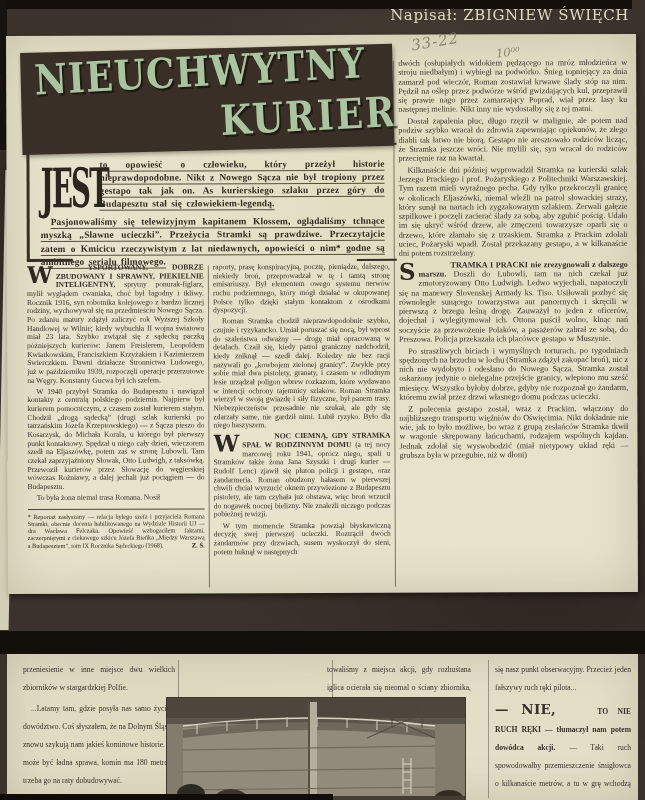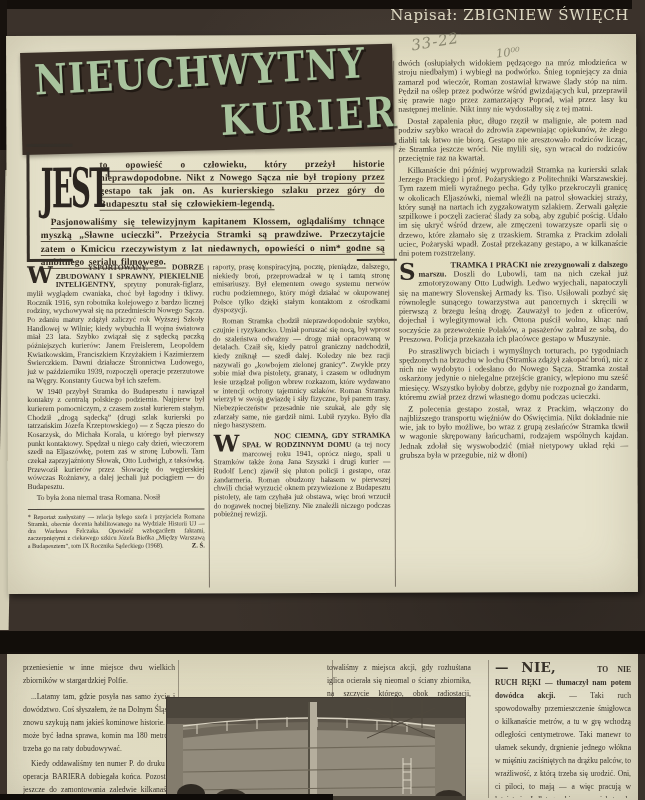--- a/index.html
+++ b/index.html
@@ -88,21 +88,21 @@
 
   
   .page-bottom {
     position:absolute; left:7px; top:652px; width:631px; height:148px;
     background:
       radial-gradient(ellipse 400px 200px at 30% 40%, rgba(210,200,150,0.2), transparent 70%),
       #e2dec8;
     border-top:2.5px solid #16110d; box-sizing:border-box;
     box-shadow: inset 0 0 40px rgba(120,108,80,0.25);
   }
-  .bcol { position:absolute; font-size:7.6px; line-height:13px; text-align:justify; color:#37312a; overflow:hidden; }
+  .bcol { position:absolute; font-size:7.6px; line-height:18px; text-align:justify; color:#37312a; overflow:hidden; }
   .bcol p { margin:0 0 2.5px 0; }
   .bcol p.ind { text-indent:8px; }
   .bA { left:16px;  top:7px; width:152px; height:137px; }
   .bB { left:178px; top:7px; width:144px; height:40px; }
   .bC { left:320px; top:7px; width:144px; height:40px; }
   .bD { left:488px; top:7px; width:136px; height:137px; }
   .bvr { position:absolute; width:1px; background:rgba(70,62,52,0.45); }
   .bvr1 { left:171px; top:6px; height:138px; }
   .bvr2 { left:325px; top:6px; height:38px; }
   .bvr3 { left:481px; top:6px; height:138px; }
@@ -150,20 +150,21 @@
         <div class="fsig">Z. Ś.</div>
       </div>
     </div>
 
     <div class="vrule vr1"></div>
 
     <div class="col c12 col2">
       <p>raporty, prasę konspiracyjną, pocztę, pieniądze, dalszego, niekiedy broń, przeprowadzał w tę i tamtą stronę emisariuszy. Był elementem owego systemu nerwów ruchu podziemnego, który mógł działać w okupowanej Polsce tylko dzięki stałym kontaktom z ośrodkami dyspozycji.</p>
       <p class="ind">Roman Stramka chodził nieprawdopodobnie szybko, czujnie i ryzykancko. Umiał poruszać się nocą, był wprost do szaleństwa odważny — drogę miał opracowaną w detalach. Czaił się, kiedy patrol graniczny nadchodził, kiedy zniknął — szedł dalej. Koledzy nie bez racji nazywali go „kowbojem zielonej granicy”. Zwykle przy sobie miał dwa pistolety, granaty, i czasem w odludnym lesie urządzał poligon wbrew rozkazom, które wydawano w intencji ochrony tajemnicy szlaków. Roman Stramka wierzył w swoją gwiazdę i siły fizyczne, był panem trasy. Niebezpieczeństw przesadnie nie szukał, ale gdy się zdarzały same, nie gardził nimi. Lubił ryzyko. Było dla niego haszyszem.</p>
       <p><span class="dropcap">W</span><span class="blead">NOC CIEMNĄ, GDY STRAMKA SPAŁ W RODZINNYM DOMU</span><span> (a tej nocy marcowej roku 1941, oprócz niego, spali u Stramków także żona Jana Szyszki i drugi kurier — Rudolf Lenc) zjawił się pluton policji i gestapo, oraz żandarmeria. Roman obudzony hałasem w pierwszej chwili chciał wyrzucić oknem przywiezione z Budapesztu pistolety, ale tam czyhała już obstawa, więc broń wrzucił do nogawek nocnej bielizny. Nie znaleźli niczego podczas pobieżnej rewizji.</span></p>
+      <p class="ind">W tym momencie Stramka powziął błyskawiczną decyzję swej pierwszej ucieczki. Roztrącił dwóch żandarmów przy drzwiach, susem wyskoczył do sieni, potem huknął w następnych</p>
     </div>
 
     <div class="vrule vr2"></div>
 
     <div class="col col3">
       <p>dwóch (osłupiałych widokiem pędzącego na mróz młodzieńca w stroju niedbałym) i wybiegł na podwórko. Śnieg topniejący za dnia zamarzł pod wieczór, Roman zostawiał krwawe ślady stóp na nim. Pędził na oślep przez podwórze wśród gwizdających kul, przeprawił się prawie nago przez zamarzający Poprad, wiał przez lasy ku następnej melinie. Nikt inny nie wydostałby się z tej matni.</p>
       <p class="ind">Dostał zapalenia płuc, długo rzęził w malignie, ale potem nad podziw szybko wracał do zdrowia zapewniając opiekunów, że złego diabli tak łatwo nie biorą. Gestapo nie aresztowało rodziców licząc, że Stramka jeszcze wróci. Nie mylili się, syn wracał do rodziców przeciętnie raz na kwartał.</p>
       <p class="ind">Kilkanaście dni później wyprowadził Stramka na kurierski szlak Jerzego Prackiego i prof. Pożaryskiego z Politechniki Warszawskiej. Tym razem mieli wyraźnego pecha. Gdy tylko przekroczyli granicę w okolicach Eljaszówki, niemal wleźli na patrol słowackiej straży, który sunął na nartach ich zygzakowatym szlakiem. Zerwali gałęzie szpilkowe i poczęli zacierać ślady za sobą, aby zgubić pościg. Udało im się ukryć wśród drzew, ale zmęczeni towarzysze oparli się o drzewo, które złamało się z trzaskiem. Stramka z Prackim zdołali uciec, Pożaryski wpadł. Został przekazany gestapo, a w kilkanaście dni potem rozstrzelany.</p>
       <p><span class="dropcap">S</span><span class="blead">TRAMKA I PRACKI nie zrezygnowali z dalszego marszu.</span><span> Doszli do Lubowli, tam na nich czekał już zmotoryzowany Otto Ludwigh. Ledwo wyjechali, napatoczyli się na manewry Slovenskej Armady ks. Tiso. Usiłowali pozbyć się równolegle sunącego towarzystwa aut pancernych i skręcili w pierwszą z brzegu leśną drogę. Zauważył to jeden z oficerów, dojechał i wylegitymował ich. Ottona puścił wolno, klnąc nań soczyście za przewożenie Polaków, a pasażerów zabrał ze sobą, do Preszowa. Policja przekazała ich placówce gestapo w Muszynie.</span></p>
       <p class="ind">Po straszliwych biciach i wymyślnych torturach, po tygodniach spędzonych na brzuchu w lochu (Stramka zdążył zakopać broń), nic z nich nie wydobyto i odesłano do Nowego Sącza. Stramka został oskarżony jedynie o nielegalne przejście granicy, wlepiono mu sześć miesięcy. Wszystko byłoby dobrze, gdyby nie rozpoznał go żandarm, któremu zwiał przez drzwi własnego domu podczas ucieczki.</p>
@@ -187,20 +188,21 @@
 
     <div class="bvr bvr2"></div>
 
     <div class="bcol bC">
       <p>towaliśmy z miejsca akcji, gdy rozhuśtana iglica ocierała się nieomal o ściany zbiornika, na szczycie którego, obok radiostacji, znajdował</p>
     </div>
 
     <div class="bvr bvr3"></div>
 
     <div class="bcol bD">
+      <p>się nasz punkt obserwacyjny. Przecież jeden fałszywy ruch ręki pilota...</p>
       <p><span class="nie-display">— NIE,</span><span class="blead"> TO NIE RUCH RĘKI — tłumaczył nam potem dowódca akcji.</span><span> — Taki ruch spowodowałby przemieszczenie śmigłowca o kilkanaście metrów, a tu w grę wchodzą odległości centymetrowe. Taki manewr to ułamek sekundy, drgnienie jednego włókna w mięśniu zaciśniętych na drążku palców, to wrażliwość, z którą trzeba się urodzić. Oni, ci piloci, to mają — a więc pracują w lotnictwie. I dlatego skierowano ich tu, do Czechowic. Oni wiedzą, że startując nad zbiorniki z ciężarem</span></p>
     </div>
 
     <div class="photo">
       <svg width="298" height="104" viewBox="0 0 298 104" xmlns="http://www.w3.org/2000/svg">
         <rect width="298" height="104" fill="#837c6d"></rect>
         <rect width="298" height="26" fill="#4c463c"></rect>
         <rect x="0" y="20" width="298" height="6" fill="#5c554a"></rect>
 
         <rect x="16" y="30" width="252" height="74" fill="#928b7c"></rect>

